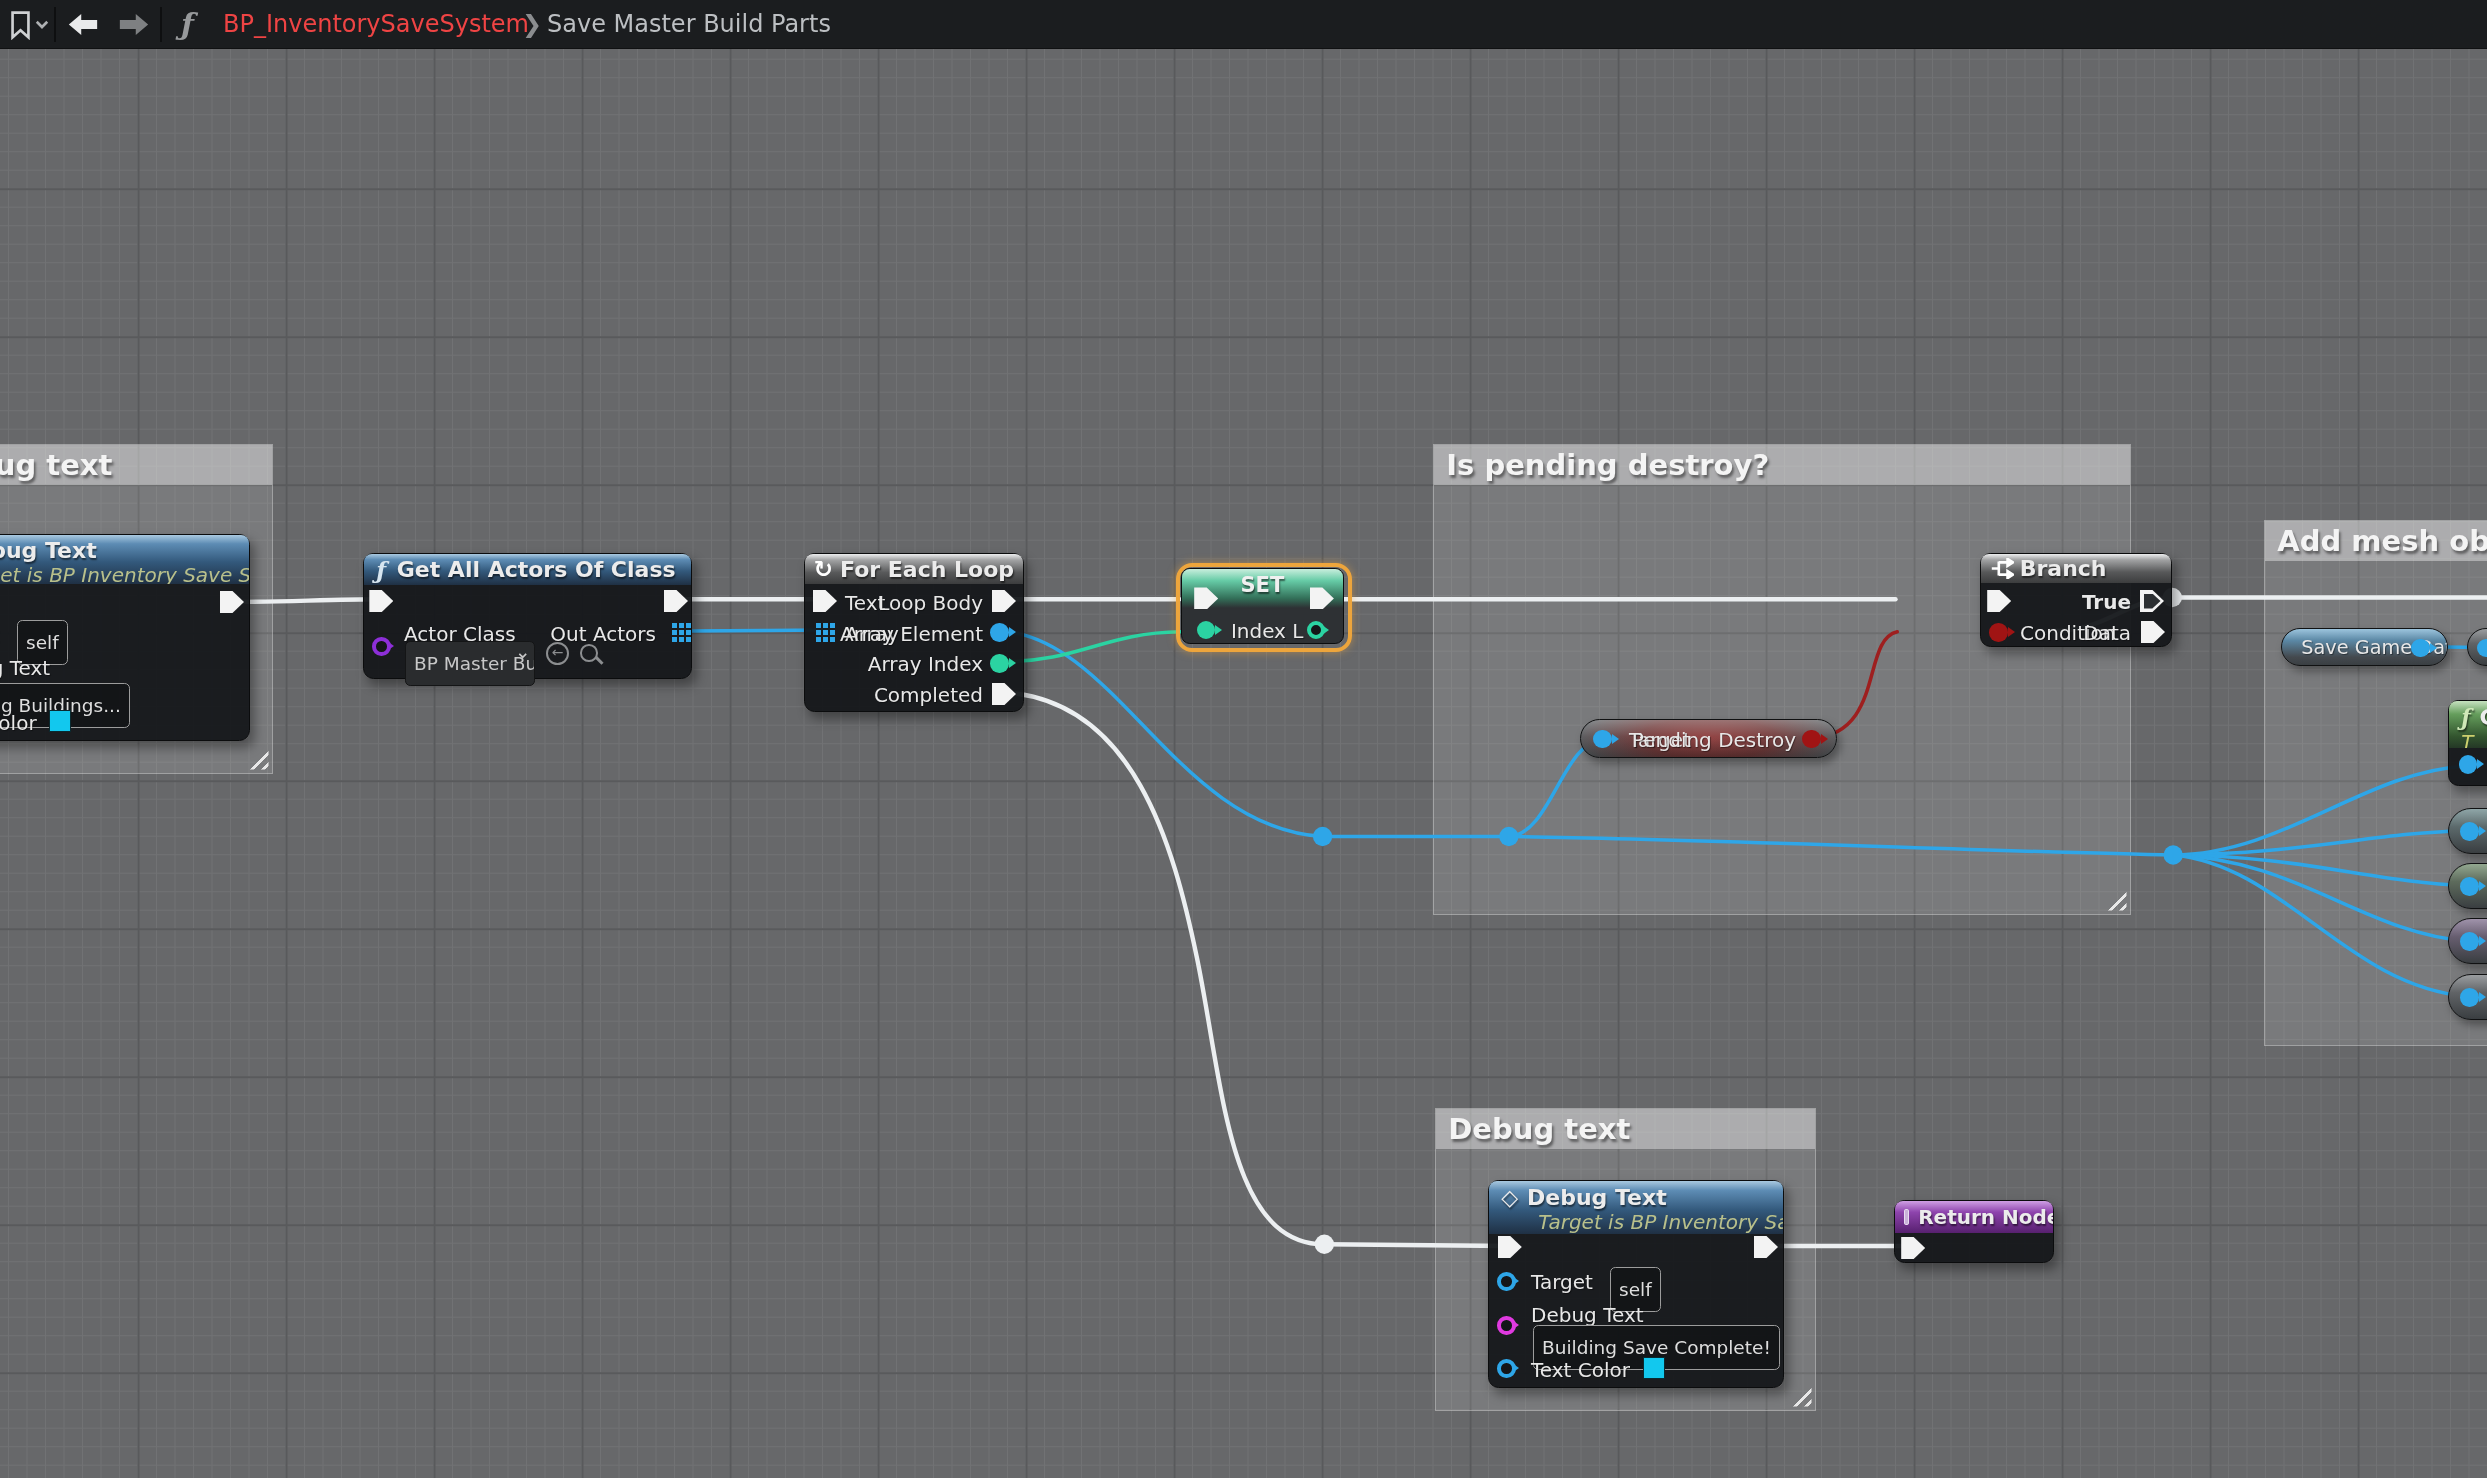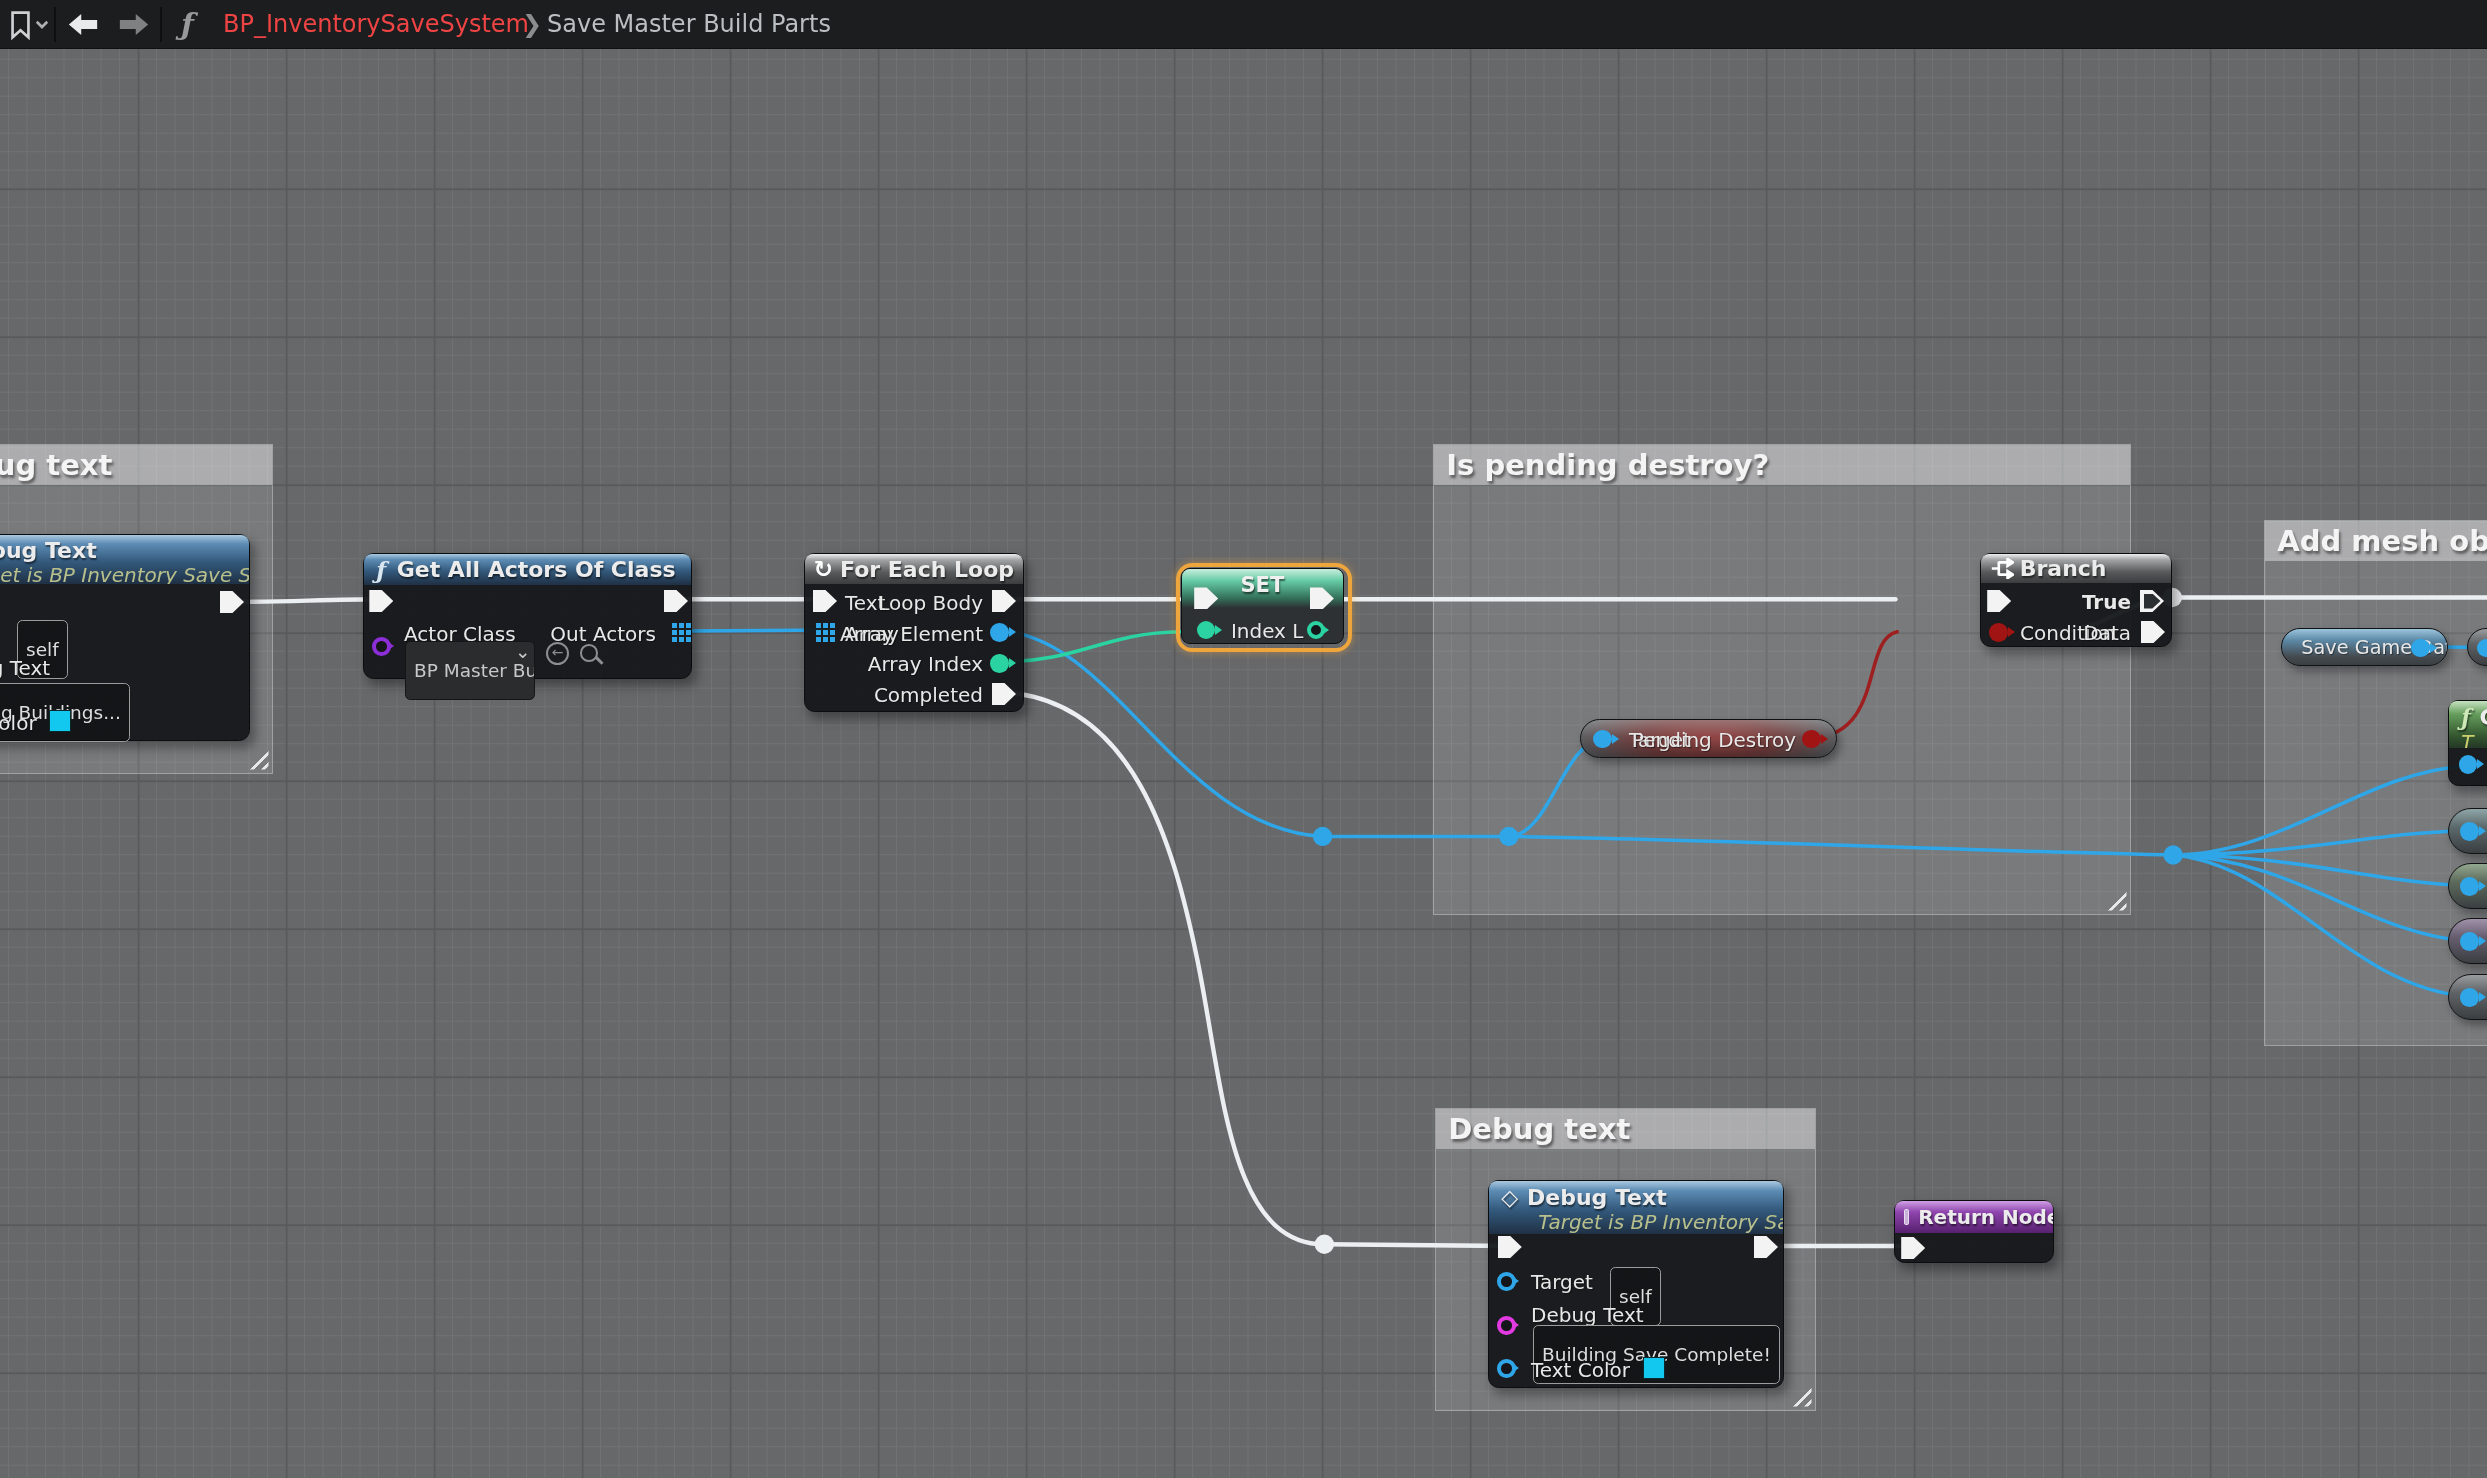--- a/index.html
+++ b/index.html
@@ -60,21 +60,21 @@
   .cpin.ring { width:18.5px; height:18.5px; border:4.4px solid currentColor; background:#141619; }
   .cpin::after { content:""; position:absolute; left:18.5px; top:50%; transform:translateY(-50%);
     border-left:7px solid currentColor; border-top:5.3px solid transparent; border-bottom:5.3px solid transparent; }
   .cpin.ring::after { left:11.4px; }
   .gridpin { position:absolute; width:5.3px; height:5.3px; color:#2ea6e8; background:currentColor;
     box-shadow:7px 0 currentColor,14px 0 currentColor,0 7px currentColor,7px 7px currentColor,
       14px 7px currentColor,0 14px currentColor,7px 14px currentColor,14px 14px currentColor; }
   .plabel { position:absolute; font-size:20px; color:#e8e8e8; white-space:nowrap;
     text-shadow:0.9px 0.9px 0.9px rgba(0,0,0,0.4); }
   .vbox { position:absolute; border:1.8px solid #9c9c9c; border-radius:5.3px; background:rgba(0,0,0,0.25);
-    color:#dedede; font-size:18.5px; line-height:23px; padding:17px 8px; white-space:nowrap; }
+    color:#dedede; font-size:18.5px; line-height:23px; padding:10px 8px; white-space:nowrap; }
   .swatch { position:absolute; width:22px; height:22px; background:#12c8ee; border:0.9px solid #0a2a30; }
 
   
   .pill { position:absolute; border:1.8px solid #101112; border-radius:878px;
     box-shadow:3.5px 5.3px 8.8px rgba(0,0,0,0.35); z-index:3; overflow:hidden; }
   .pill-red  { background:linear-gradient(180deg,rgba(255,255,255,0.30) 0%,rgba(255,255,255,0.05) 45%,rgba(0,0,0,0.25) 100%),
                radial-gradient(ellipse 60% 120% at 50% 50%, #8f3c3c 0%, #6e3838 45%, #54575a 85%); }
   .pill-blue { background:linear-gradient(180deg,#9cc4dd 0%,#5b88a5 32%,#44494e 78%,#3a3f43 100%); }
   .pill-teal { background:linear-gradient(180deg,#8fa6a8 0%,#5c6a6c 40%,#3a3e41 100%); }
   .pill-grn  { background:linear-gradient(180deg,#93a890 0%,#5d6b5c 40%,#3a3e41 100%); }

